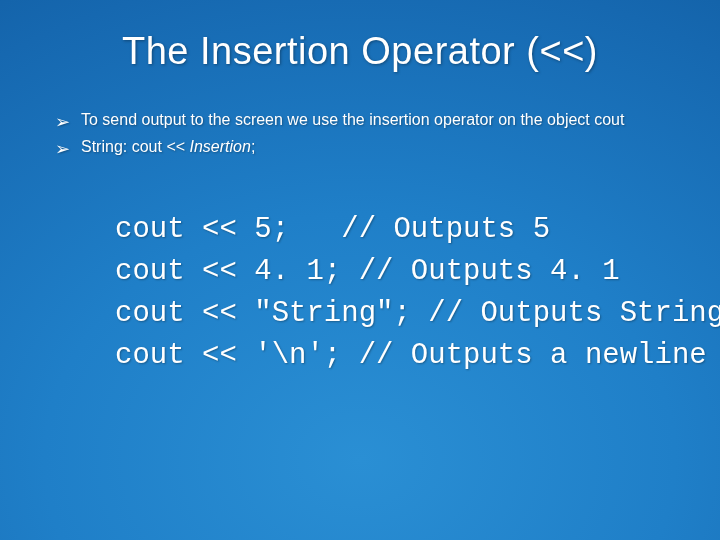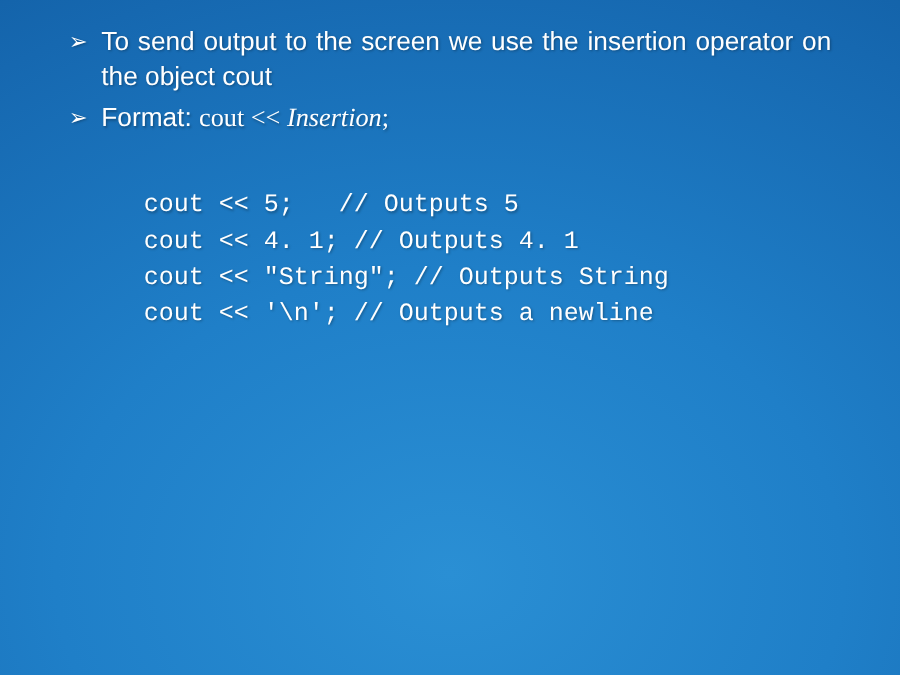--- a/index.html
+++ b/index.html
@@ -30,68 +30,69 @@
     text-shadow: 1px 1px 3px rgba(0,0,0,0.35);
   }
   .bullets {
     list-style: none;
     padding: 0;
     margin: 0 0 18px 0;
   }
   .bullets li {
     position: relative;
     padding-left: 26px;
-    font-size: 21px;
+    font-size: 16px;
     line-height: 1.32;
     margin-bottom: 6px;
     text-shadow: 1px 1px 2px rgba(0,0,0,0.3);
   }
   .bullets li.justify {
     text-align: justify;
     text-justify: inter-word;
   }
   .bullets li::before {
     content: "➢";
     position: absolute;
     left: 0;
     top: 2px;
     font-size: 18px;
     color: #ffffff;
   }
   .gap {
     height: 14px;
   }
   .mono {
-    font-family: Liberation Serif, serif;
+    font-family: Liberation Sans, sans-serif;
   }
   .italic {
     font-style: italic;
   }
   .code-block {
     font-family: "Courier New", Courier, monospace;
-    font-size: 20px;
+    font-size: 29px;
     line-height: 1.45;
     white-space: pre;
     margin-left: 60px;
-    margin-top: 9px;
+    margin-top: 20px;
     text-shadow: 1px 1px 2px rgba(0,0,0,0.3);
   }
 </style>
 </head>
 <body>
 
 <div class="slide">
 
+  <h1 class="title">The Insertion Operator (&lt;&lt;)</h1>
 
   <ul class="bullets">
     <li class="justify">
       <span>To send output to the screen we use the insertion operator on the object cout</span>
     </li>
     <li>
-      <span>Format: </span><span class="mono">cout &lt;&lt; </span><span class="mono italic">Insertion</span><span class="mono">;</span>
+      <span>String: </span><span class="mono">cout &lt;&lt; </span><span class="mono italic">Insertion</span><span class="mono">;</span>
     </li>
   </ul>
 
   <div class="gap"></div>
 
 
   <div class="code-block"><span>cout &lt;&lt; 5;   // Outputs 5</span>
 <span>cout &lt;&lt; 4. 1; // Outputs 4. 1</span>
 <span>cout &lt;&lt; "String"; // Outputs String</span>
 <span>cout &lt;&lt; '\n'; // Outputs a newline</span></div>

